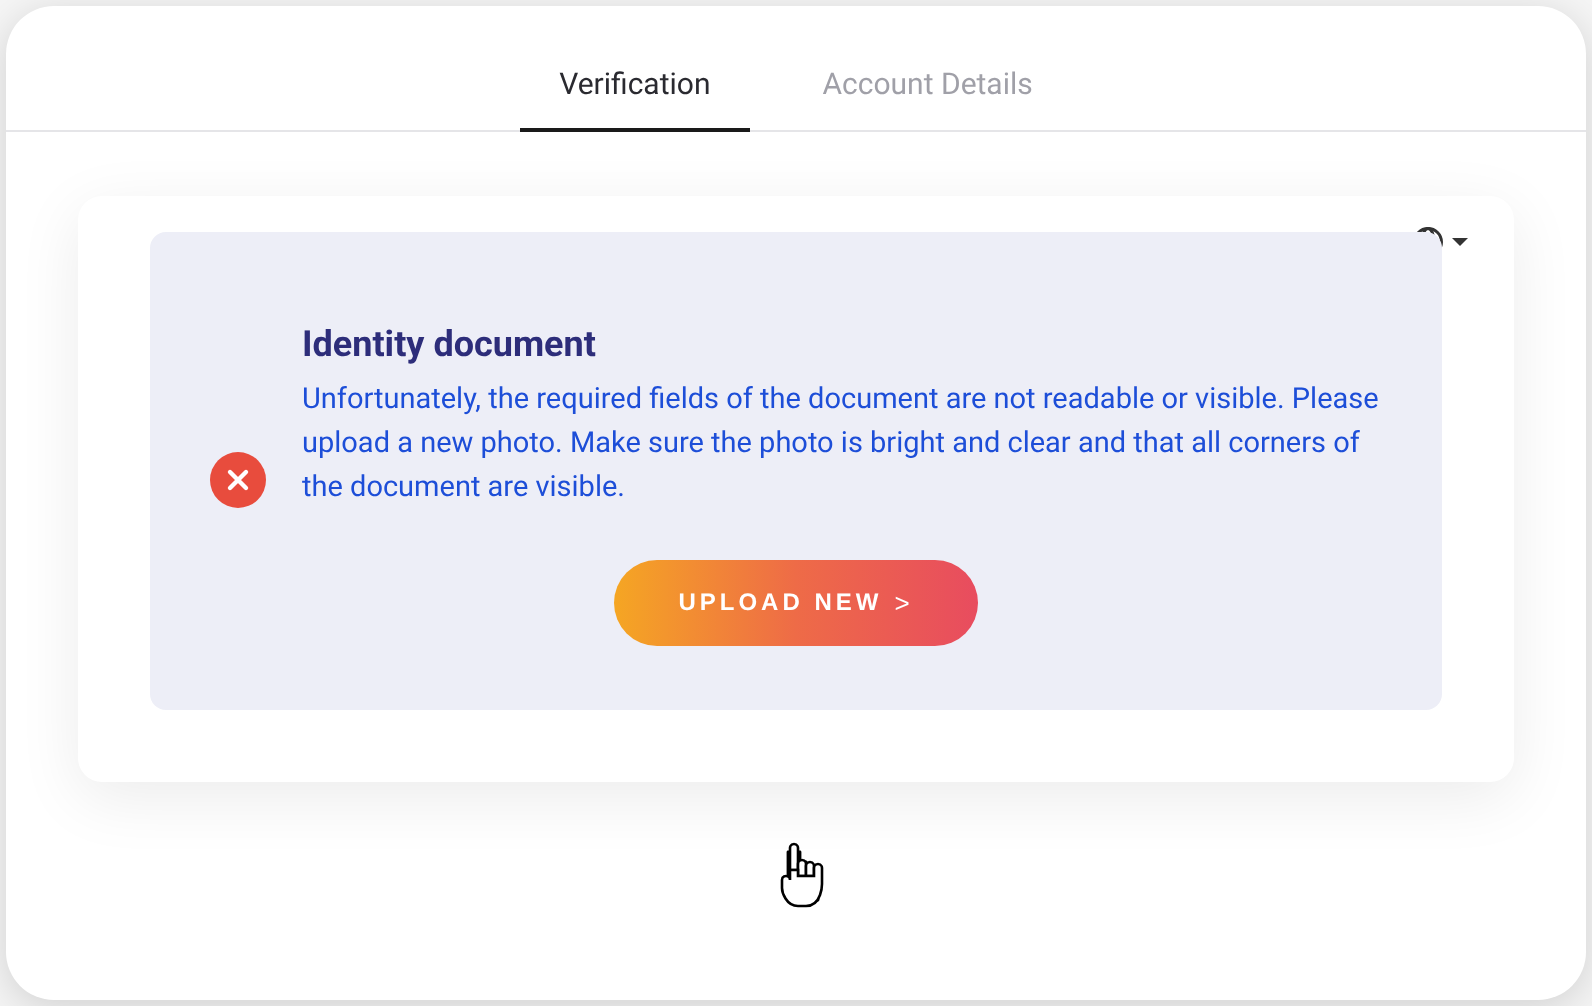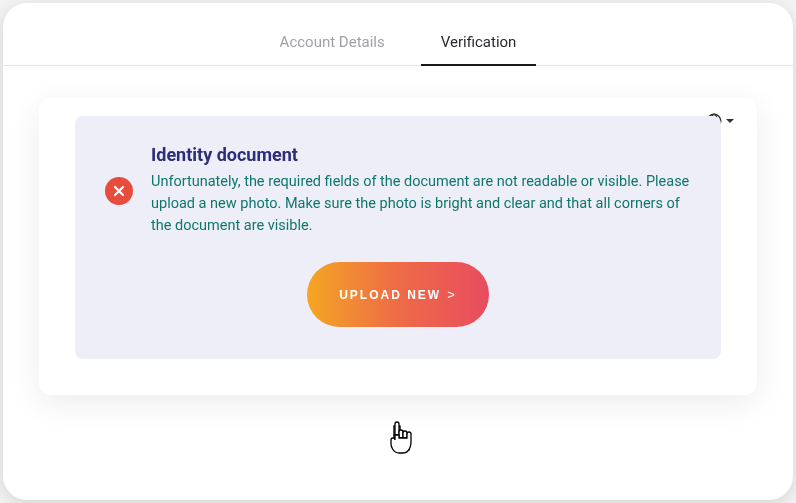--- a/index.html
+++ b/index.html
@@ -83,22 +83,23 @@
       margin: 30px 8px 28px;
     }
     .error-panel {
       background: #edeef7;
       border-radius: 8px;
       padding: 28px 30px 32px;
       position: relative;
     }
     .error-content {
       display: flex;
-      align-items: center;
+      align-items: flex-end;
       gap: 18px;
+      margin-top: 18px;
     }
     .error-icon {
       flex-shrink: 0;
       width: 28px;
       height: 28px;
       background: #e84c3d;
       border-radius: 50%;
       display: flex;
       align-items: center;
       justify-content: center;
@@ -111,63 +112,63 @@
     .error-text {
       flex: 1;
     }
     .error-title {
       color: #2d2d7a;
       font-size: 18px;
       font-weight: 700;
       margin-bottom: 6px;
     }
     .error-desc {
-      color: #0f766e;
+      color: #1d4ed8;
       font-size: 14.5px;
       line-height: 1.5;
     }
     .upload-btn-wrap {
       display: flex;
       justify-content: center;
       margin-top: 26px;
     }
     .upload-btn {
       background: linear-gradient(90deg, #f5a623 0%, #ee6b47 50%, #e84c5f 100%);
       color: #ffffff;
       border: none;
       border-radius: 999px;
-      padding: 25px 32px;
+      padding: 14px 32px;
       font-size: 12px;
       font-weight: 700;
       letter-spacing: 2px;
       cursor: pointer;
       display: flex;
-      align-items: flex-end;
+      align-items: flex-start;
       gap: 6px;
     }
     .upload-btn .arrow {
       font-size: 13px;
       font-weight: 400;
     }
     .cursor {
       position: absolute;
       left: 378px;
       top: 415px;
       width: 38px;
       height: 40px;
       pointer-events: none;
     }
   </style>
 </head>
 <body>
 
 <div class="window">
   <div class="tabs">
+    <div class="tab active">Verification</div>
     <div class="tab">Account Details</div>
-    <div class="tab active">Verification</div>
   </div>
 
   <div class="card">
     <div class="lang-selector">
       <svg class="globe" viewBox="0 0 24 24" fill="none" stroke="#333" stroke-width="2">
         <circle cx="12" cy="12" r="9"></circle>
         <ellipse cx="12" cy="12" rx="4" ry="9"></ellipse>
         <line x1="3" y1="12" x2="21" y2="12"></line>
       </svg>
       <svg class="caret" viewBox="0 0 10 10" fill="#333">

